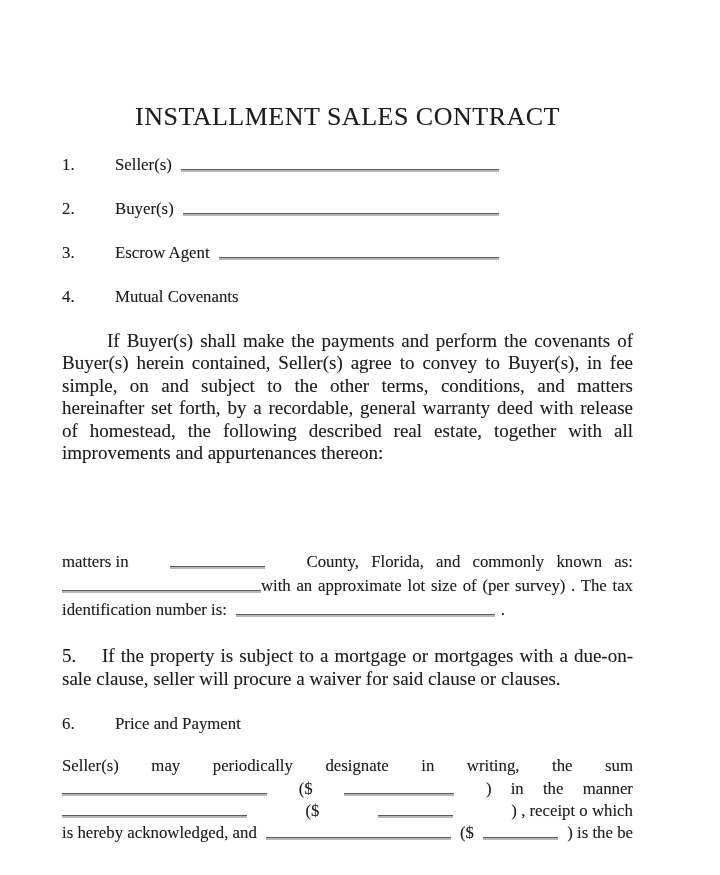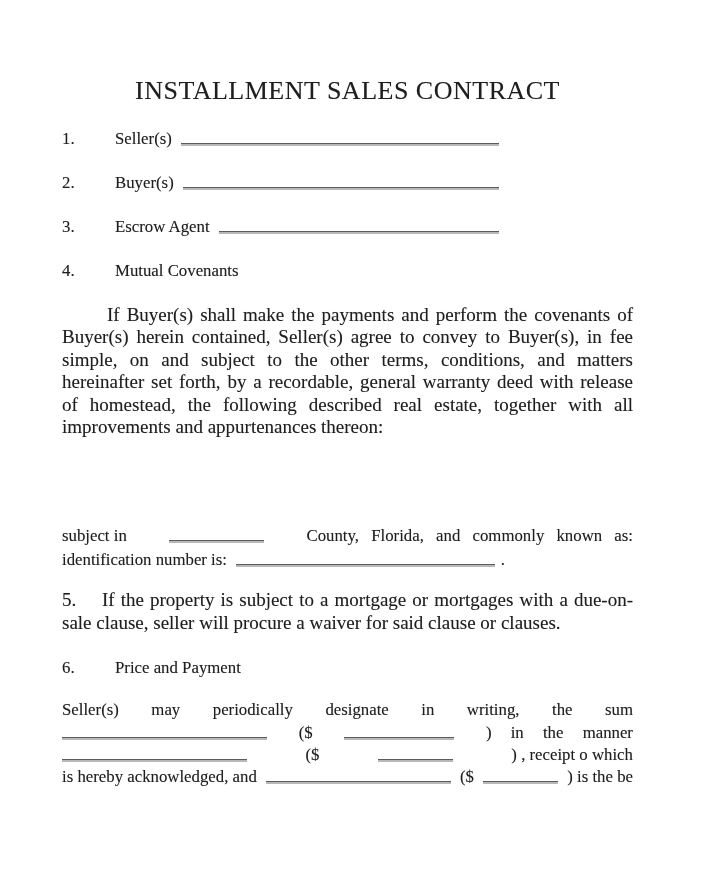--- a/index.html
+++ b/index.html
@@ -3,21 +3,21 @@
 <meta charset="utf-8">
 <style>
   html,body{margin:0;padding:0;}
   body{
     width:720px;height:875px;overflow:hidden;background:#ffffff;
     font-family:"Liberation Serif","DejaVu Serif",serif;
     color:#1e1e1e;
   }
   .doc{
     box-sizing:border-box;width:720px;height:875px;
-    padding:78px 87px 0 62px;
+    padding:104px 87px 0 62px;
     text-shadow:0 0 0.7px rgba(70,70,70,0.45);
   }
   .title{
     margin:0 0 25px 0;
     font-size:26px;line-height:25px;font-weight:400;
     text-align:center;letter-spacing:0.5px;white-space:nowrap;
   }
   .row{display:flex;align-items:baseline;line-height:22px;font-size:16.8px;margin-bottom:22px;}
   .row.short{padding-right:134px;}
   .num{flex:0 0 53px;}
@@ -36,21 +36,21 @@
   .flexline > span[data-bind]{white-space:nowrap;}
   .w95{width:95px;}
   .w110{width:110px;}
   .w205{width:205px;}
   .w185{width:185px;}
   .w75{width:75px;}
   .w208{width:208px;}
   .ws8{word-spacing:8px;}
   .ws16{word-spacing:15px;}
   .ws2{word-spacing:1.5px;}
-  .clause5{margin-top:17px;}
+  .clause5{margin-top:23px;}
   .hangnum{display:inline-block;width:40px;text-indent:0;}
   .clause6{margin-top:23px;margin-bottom:0;}
   .payment{margin-top:20px;font-size:16.8px;}
   .pline{line-height:22.4px;}
   .just-last{text-align:justify;text-align-last:justify;font-family:Liberation Serif, serif;}
   .indent1{text-indent:56px;white-space:nowrap;}
 </style>
 </head>
 <body>
 
@@ -78,23 +78,27 @@
 
   <div class="row">
     <span class="num" data-bind="items.3.num">4.</span>
     <span class="lbl" data-bind="items.3.label">Mutual Covenants</span>
   </div>
 
   <p class="para covenant" data-bind="covenant_paragraph">If Buyer(s) shall make the payments and perform the covenants of Buyer(s) herein contained, Seller(s) agree to convey to Buyer(s), in fee simple, on and subject to the other terms, conditions, and matters hereinafter set forth, by a recordable, general warranty deed with release of homestead, the following described real estate, together with all improvements and appurtenances thereon:</p>
 
   <div class="situated">
     <div class="flexline">
-      <span data-bind="situated.line1_start">subject in</span>
+      <span data-bind="situated.line1_start">matters in</span>
       <span class="blank w95"></span>
       <span class="ws8" data-bind="situated.line1_end">County, Florida, and commonly known as:</span>
+    </div>
+    <div class="flexline">
+      <span class="blank w208"></span>
+      <span class="ws2" data-bind="situated.line2_end">with an approximate lot size of (per survey) . The tax</span>
     </div>
     <div class="flexline">
       <span data-bind="situated.line3_start">identification number is:</span>
       <span class="blank fill" style="margin-right:6px;"></span>
       <span data-bind="situated.line3_period">.</span>
       <span style="flex:0 0 128px;"></span>
     </div>
   </div>
 
   <p class="para clause5"><span class="hangnum" data-bind="clause5.num">5.</span><span data-bind="clause5.text">If the property is subject to a mortgage or mortgages with a due-on-sale clause, seller will procure a waiver for said clause or clauses.</span></p>

